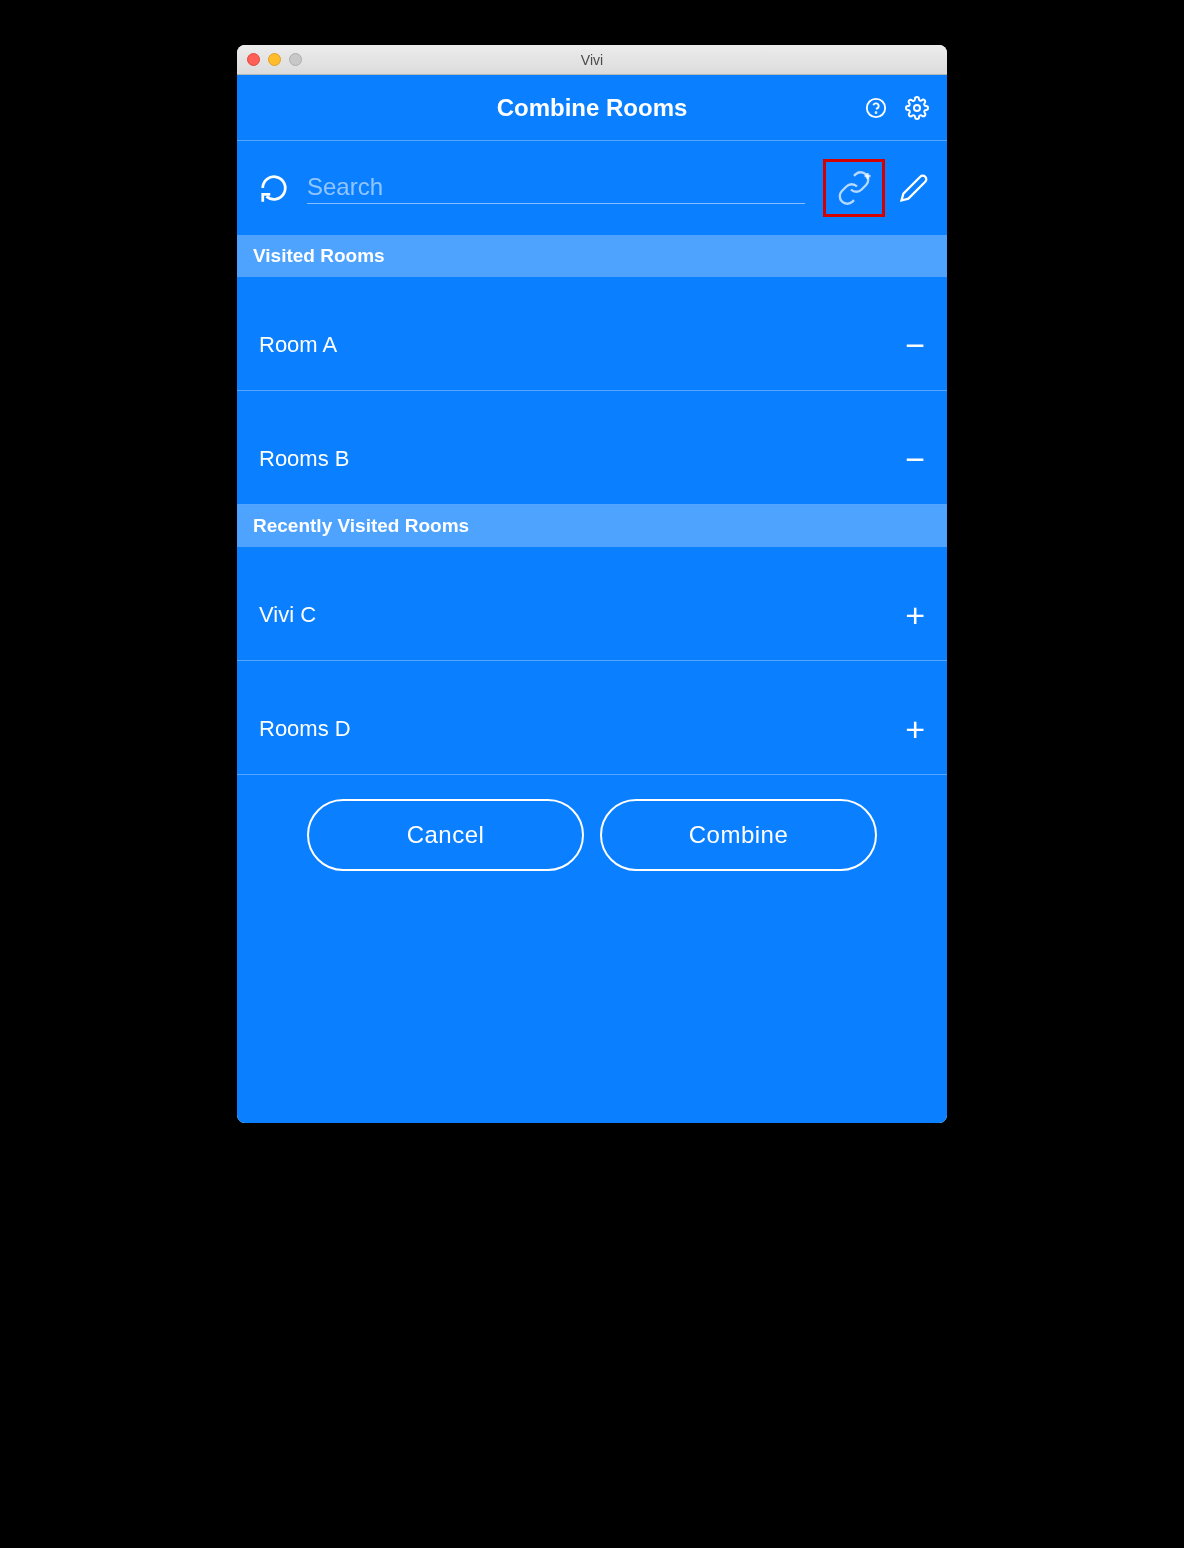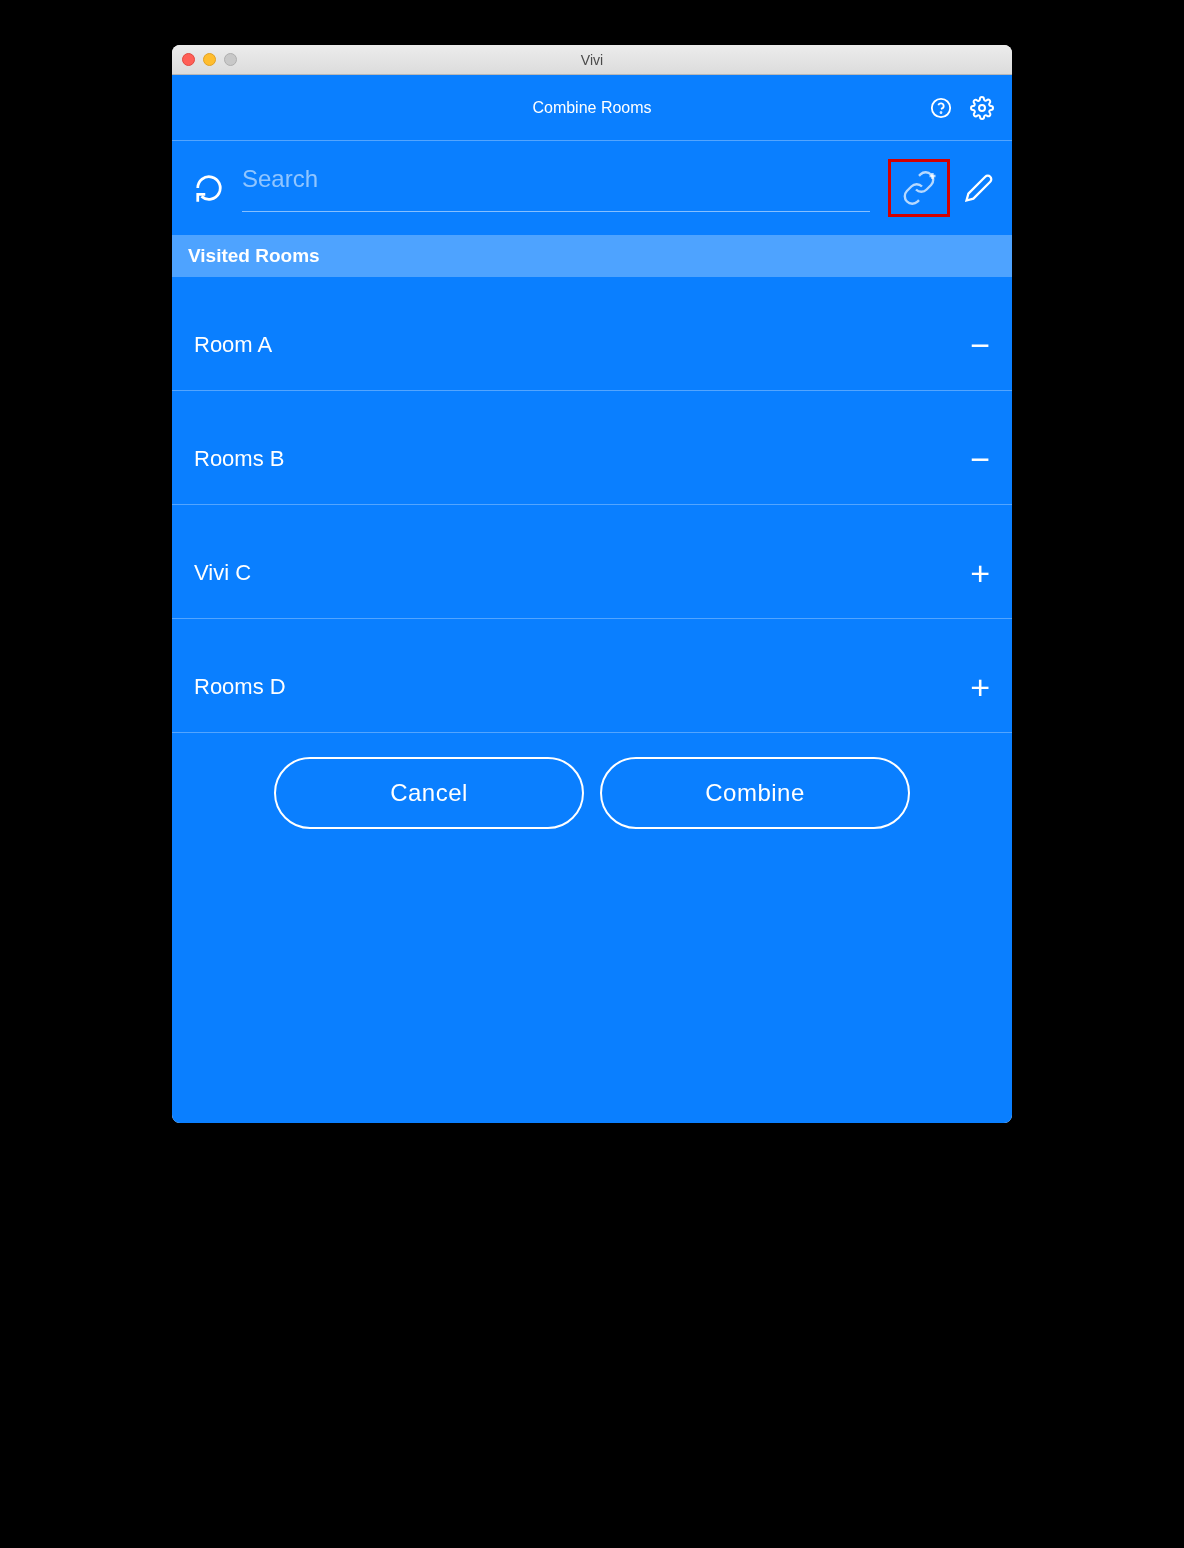--- a/index.html
+++ b/index.html
@@ -11,21 +11,21 @@
       background: #000;
       font-family: -apple-system, BlinkMacSystemFont, "Segoe UI", Helvetica, Arial, sans-serif;
       width: 1184px;
       height: 1548px;
       display: flex;
       align-items: flex-start;
       justify-content: center;
       padding-top: 45px;
     }
     .window {
-      width: 840px;
+      width: 710px;
       background: #fff;
       border-radius: 8px;
       overflow: hidden;
       box-shadow: 0 20px 60px rgba(0,0,0,0.5);
     }
     .titlebar {
       height: 30px;
       background: linear-gradient(#ececec, #dcdcdc);
       display: flex;
       align-items: center;
@@ -62,22 +62,22 @@
     }
     .header {
       display: flex;
       align-items: center;
       justify-content: center;
       position: relative;
       height: 66px;
       border-bottom: 1px solid rgba(255,255,255,0.3);
     }
     .header-title {
-      font-size: 16px;
-      font-weight: 400;
+      font-size: 24px;
+      font-weight: 700;
     }
     .header-icons {
       position: absolute;
       right: 18px;
       display: flex;
       gap: 18px;
       align-items: center;
     }
     .icon-btn {
       cursor: pointer;
@@ -90,21 +90,21 @@
       align-items: center;
       padding: 18px 18px 18px 22px;
       gap: 18px;
     }
     .refresh-icon {
       flex-shrink: 0;
     }
     .search-input-wrap {
       flex: 1;
       border-bottom: 1px solid rgba(255,255,255,0.5);
-      padding-bottom: 18px;
+      padding-bottom: 2px;
     }
     .search-input {
       width: 100%;
       background: transparent;
       border: none;
       outline: none;
       color: #fff;
       font-size: 24px;
       font-weight: 300;
     }
@@ -233,20 +233,21 @@
     <div class="section-header">Visited Rooms</div>
     <div class="room-row">
       <span>Room A</span>
       <span class="room-action">−</span>
     </div>
     <div class="room-row">
       <span>Rooms B</span>
       <span class="room-action">−</span>
     </div>
 
+    <div class="section-header">Recently Visited Rooms</div>
     <div class="room-row">
       <span>Vivi C</span>
       <span class="room-action">+</span>
     </div>
     <div class="room-row">
       <span>Rooms D</span>
       <span class="room-action">+</span>
     </div>
 
     <div class="buttons-row">

